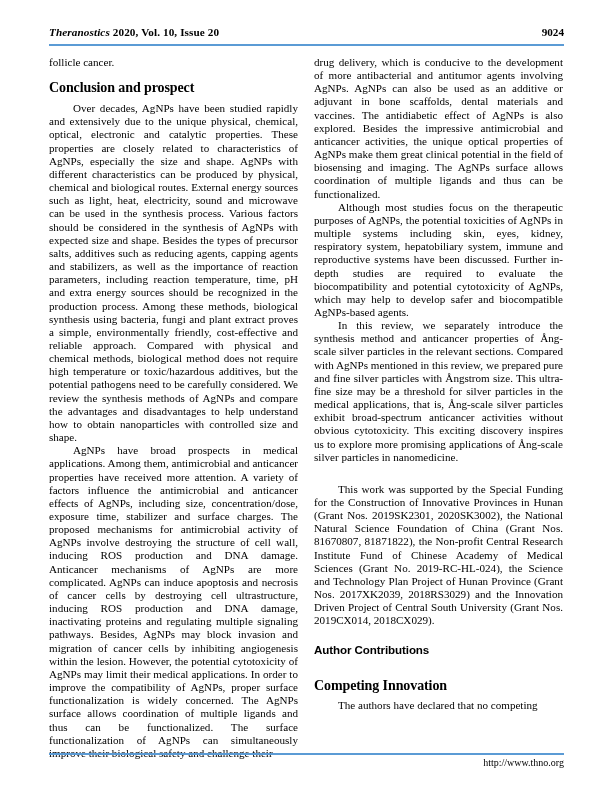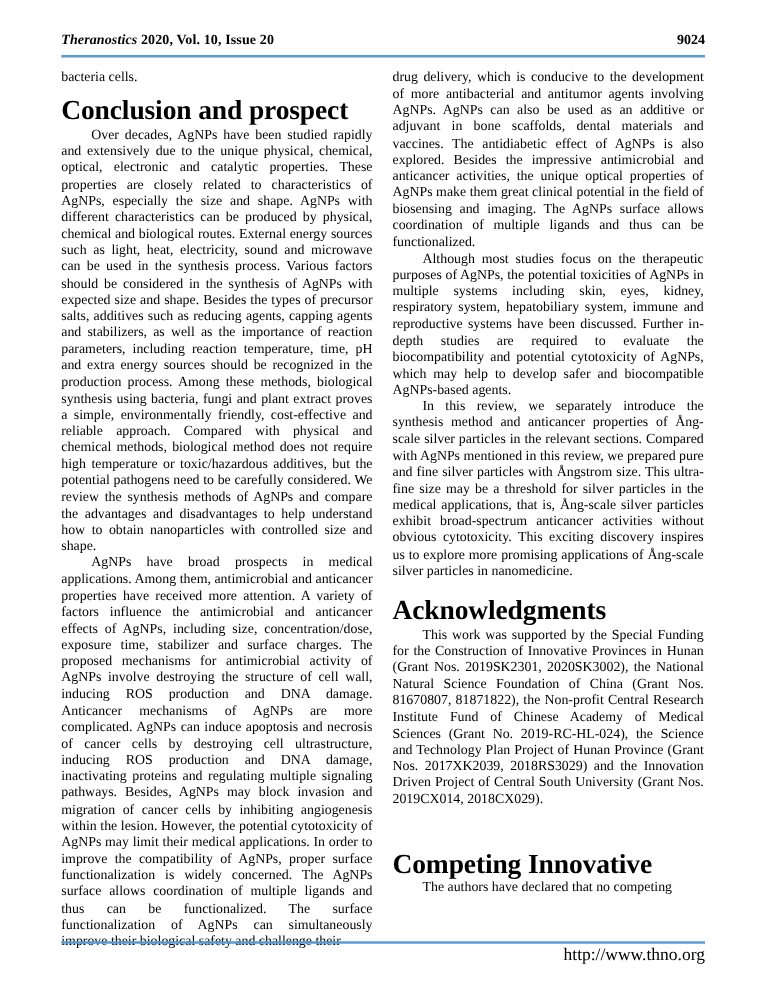--- a/index.html
+++ b/index.html
@@ -75,21 +75,21 @@
     text-indent: 24px;
     text-align: justify;
   }
   p.body.noindent {
     text-indent: 0;
   }
 
   h2.sec-serif {
     margin: 0;
     font-family: "Liberation Serif", serif;
-    font-size: 22px;
+    font-size: 14px;
     font-weight: bold;
     line-height: 19px;
     letter-spacing: -0.1px;
     text-align: left;
   }
   h2.sec-sans {
     margin: 0;
     font-family: "Liberation Sans", sans-serif;
     font-size: 11.6px;
     font-weight: bold;
@@ -119,61 +119,61 @@
     height: 1.6px;
     background: #5b9bd5;
   }
   .footer-url {
     position: absolute;
     left: 49px;
     top: 757px;
     width: 515px;
     text-align: right;
     font-family: "Liberation Serif", serif;
-    font-size: 14px;
+    font-size: 10px;
   }
 </style>
 </head>
 <body>
 
 <div class="page">
 
   <div class="header">
     <div class="header-journal"><span class="jname">Theranostics</span><span> 2020, Vol. 10, Issue 20</span></div>
     <div class="header-page">9024</div>
   </div>
   <div class="rule-top"></div>
 
   <div class="col col-left">
-    <p class="body noindent">bacteria cells.</p>
+    <p class="body noindent">follicle cancer.</p>
     <div class="sp-before-conclusion"></div>
     <h2 class="sec-serif">Conclusion and prospect</h2>
     <div class="sp-after-conclusion"></div>
     <p class="body">Over decades, AgNPs have been studied rapidly and extensively due to the unique physical, chemical, optical, electronic and catalytic properties. These properties are closely related to characteristics of AgNPs, especially the size and shape. AgNPs with different characteristics can be produced by physical, chemical and biological routes. External energy sources such as light, heat, electricity, sound and microwave can be used in the synthesis process. Various factors should be considered in the synthesis of AgNPs with expected size and shape. Besides the types of precursor salts, additives such as reducing agents, capping agents and stabilizers, as well as the importance of reaction parameters, including reaction temperature, time, pH and extra energy sources should be recognized in the production process. Among these methods, biological synthesis using bacteria, fungi and plant extract proves a simple, environmentally friendly, cost-effective and reliable approach. Compared with physical and chemical methods, biological method does not require high temperature or toxic/hazardous additives, but the potential pathogens need to be carefully considered. We review the synthesis methods of AgNPs and compare the advantages and disadvantages to help understand how to obtain nanoparticles with controlled size and shape.</p>
     <div class="sp-para"></div>
     <p class="body">AgNPs have broad prospects in medical applications. Among them, antimicrobial and anticancer properties have received more attention. A variety of factors influence the antimicrobial and anticancer effects of AgNPs, including size, concentration/dose, exposure time, stabilizer and surface charges. The proposed mechanisms for antimicrobial activity of AgNPs involve destroying the structure of cell wall, inducing ROS production and DNA damage. Anticancer mechanisms of AgNPs are more complicated. AgNPs can induce apoptosis and necrosis of cancer cells by destroying cell ultrastructure, inducing ROS production and DNA damage, inactivating proteins and regulating multiple signaling pathways. Besides, AgNPs may block invasion and migration of cancer cells by inhibiting angiogenesis within the lesion. However, the potential cytotoxicity of AgNPs may limit their medical applications. In order to improve the compatibility of AgNPs, proper surface functionalization is widely concerned. The AgNPs surface allows coordination of multiple ligands and thus can be functionalized. The surface functionalization of AgNPs can simultaneously improve their biological safety and challenge their</p>
   </div>
 
   <div class="col col-right">
     <p class="body noindent">drug delivery, which is conducive to the development of more antibacterial and antitumor agents involving AgNPs. AgNPs can also be used as an additive or adjuvant in bone scaffolds, dental materials and vaccines. The antidiabetic effect of AgNPs is also explored. Besides the impressive antimicrobial and anticancer activities, the unique optical properties of AgNPs make them great clinical potential in the field of biosensing and imaging. The AgNPs surface allows coordination of multiple ligands and thus can be functionalized.</p>
     <div class="sp-para"></div>
     <p class="body">Although most studies focus on the therapeutic purposes of AgNPs, the potential toxicities of AgNPs in multiple systems including skin, eyes, kidney, respiratory system, hepatobiliary system, immune and reproductive systems have been discussed. Further in-depth studies are required to evaluate the biocompatibility and potential cytotoxicity of AgNPs, which may help to develop safer and biocompatible AgNPs-based agents.</p>
     <div class="sp-para"></div>
     <p class="body">In this review, we separately introduce the synthesis method and anticancer properties of Ång-scale silver particles in the relevant sections. Compared with AgNPs mentioned in this review, we prepared pure and fine silver particles with Ångstrom size. This ultra-fine size may be a threshold for silver particles in the medical applications, that is, Ång-scale silver particles exhibit broad-spectrum anticancer activities without obvious cytotoxicity. This exciting discovery inspires us to explore more promising applications of Ång-scale silver particles in nanomedicine.</p>
 
     <div class="sp-before-ack"></div>
-    <h2 class="sec-serif">Acknowledgments</h2>
     <div class="sp-after-ack"></div>
     <p class="body"><span>This work was supported by the Special Funding for the Construction of Innovative Provinces in Hunan (</span><b>Grant Nos. 2019SK2301, 2020SK3002</b><span>), the National Natural Science Foundation of China (</span><b>Grant Nos. 81670807, 81871822</b><span>), the Non-profit Central Research Institute Fund of Chinese Academy of Medical Sciences (</span><b>Grant No. 2019-RC-HL-024</b><span>), the Science and Technology Plan Project of Hunan Province (</span><b>Grant Nos. 2017XK2039, 2018RS3029</b><span>) and the Innovation Driven Project of Central South University (</span><b>Grant Nos. 2019CX014, 2018CX029</b><span>).</span></p>
 
     <div class="sp-before-auth"></div>
+    <h2 class="sec-sans">Author Contributions</h2>
     <div class="sp-after-auth"></div>
 
     <div class="sp-before-comp"></div>
-    <h2 class="sec-serif">Competing Innovative</h2>
+    <h2 class="sec-serif">Competing Innovation</h2>
     <div class="sp-after-comp"></div>
     <p class="body">The authors have declared that no competing</p>
   </div>
 
   <div class="rule-bottom"></div>
   <div class="footer-url">http://www.thno.org</div>
 
 </div>
 
 </body></html>

